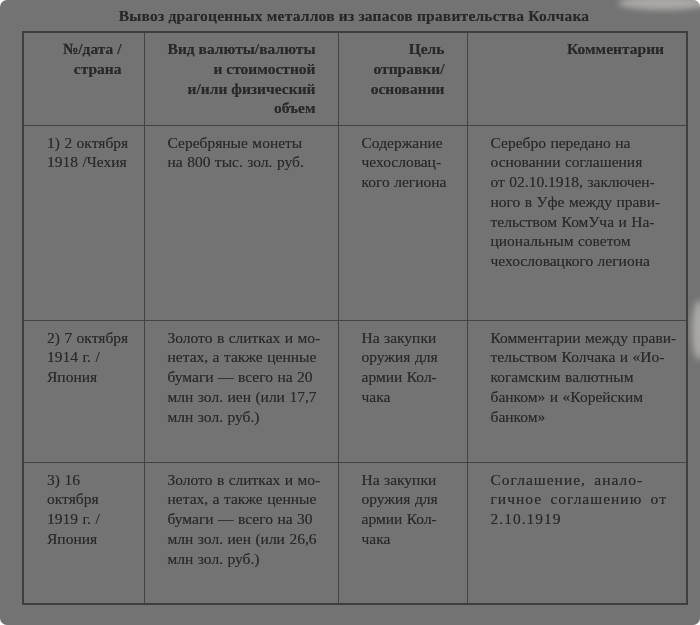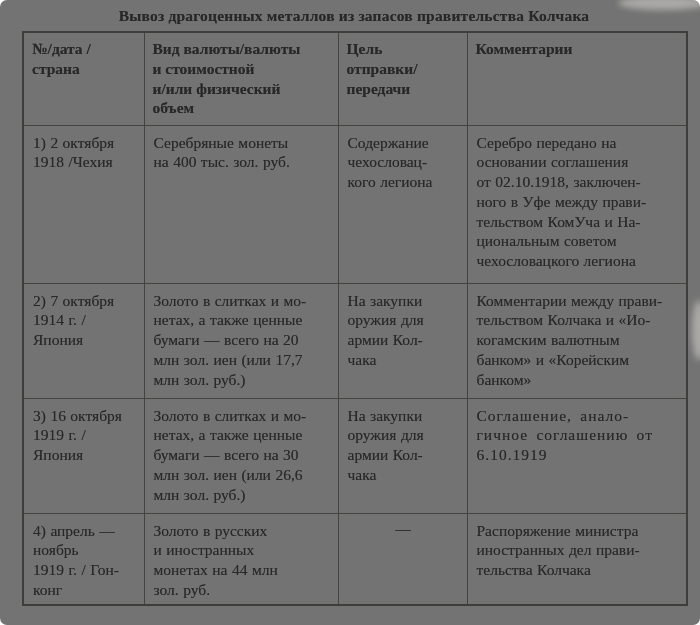--- a/index.html
+++ b/index.html
@@ -33,25 +33,25 @@
   }
   th,td{
     border:1.7px solid #45433f;
     vertical-align:top;
     white-space:pre-line;
     font-size:15.5px;line-height:19.8px;
     text-shadow:0 0 .6px rgba(35,35,35,.5);
     overflow:hidden;
   }
   th{
-    font-weight:bold;text-align:left;
-    padding:6px 8px 0;
+    font-weight:bold;text-align:right;
+    padding:6px 22px 0;
   }
   td{
-    padding:7px 8px 0 9px;
+    padding:7px 8px 0 23px;
     word-spacing:.6px;
   }
   td.spread{letter-spacing:1px;word-spacing:3.5px;}
   td.dash-cell{text-align:center;padding-top:5px;}
   col.c1{width:121px;}
   col.c2{width:194px;}
   col.c3{width:129px;}
   col.c4{width:220px;}
   tr.rh{height:93px;}
   tr.r1{height:158px;}
@@ -78,30 +78,30 @@
     <thead>
       <tr class="rh">
         <th>№/дата /
 страна</th>
         <th>Вид валюты/валюты
 и стоимостной
 и/или физический
 объем</th>
         <th>Цель
 отправки/
-передачи</th>
+основании</th>
         <th>Комментарии</th>
       </tr>
     </thead>
     <tbody>
       <tr class="r1">
         <td>1) 2 октября
 1918 /Чехия</td>
         <td>Серебряные монеты
-на 400 тыс. зол. руб.</td>
+на 800 тыс. зол. руб.</td>
         <td>Содержание
 чехословац-
 кого легиона</td>
         <td>Серебро передано на
 основании соглашения
 от 02.10.1918, заключен-
 ного в Уфе между прави-
 тельством КомУча и На-
 циональным советом
 чехословацкого легиона</td>
@@ -133,31 +133,17 @@
 нетах, а также ценные
 бумаги — всего на 30
 млн зол. иен (или 26,6
 млн зол. руб.)</td>
         <td>На закупки
 оружия для
 армии Кол-
 чака</td>
         <td class="spread">Соглашение, анало-
 гичное соглашению от
-6.10.1919</td>
-      </tr>
-      <tr class="r4">
-        <td>4) апрель —
-ноябрь
-1919 г. / Гон-
-конг</td>
-        <td>Золото в русских
-и иностранных
-монетах на 44 млн
-зол. руб.</td>
-        <td class="dash-cell">—</td>
-        <td>Распоряжение министра
-иностранных дел прави-
-тельства Колчака</td>
+2.10.1919</td>
       </tr>
     </tbody>
   </table>
 </div>
 
 </body></html>

